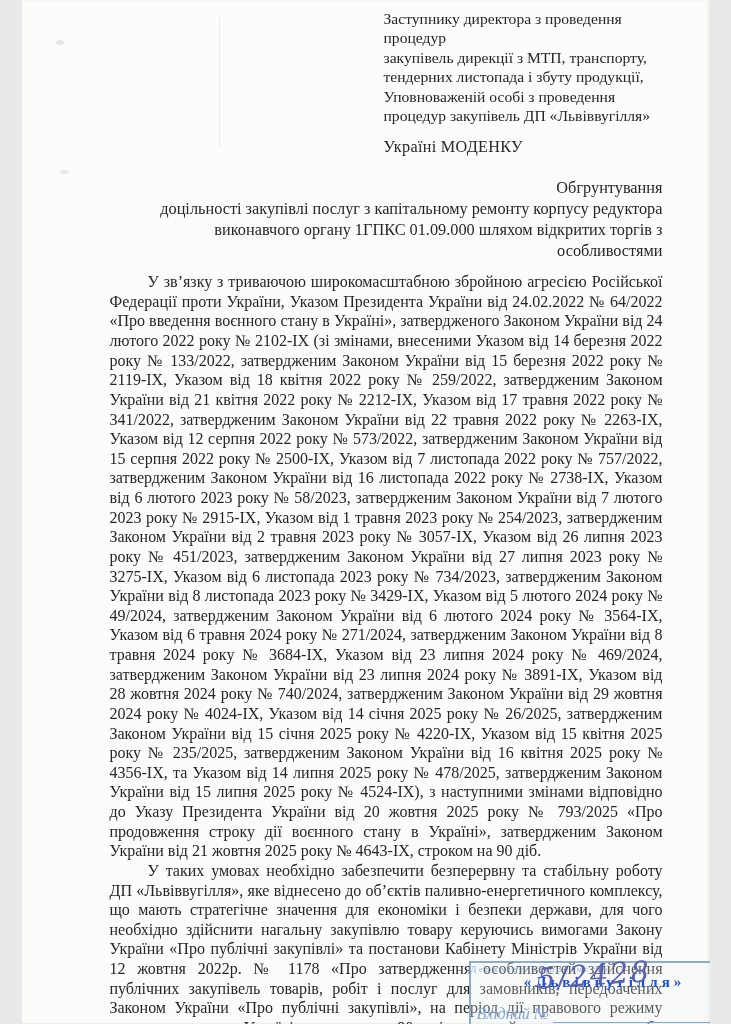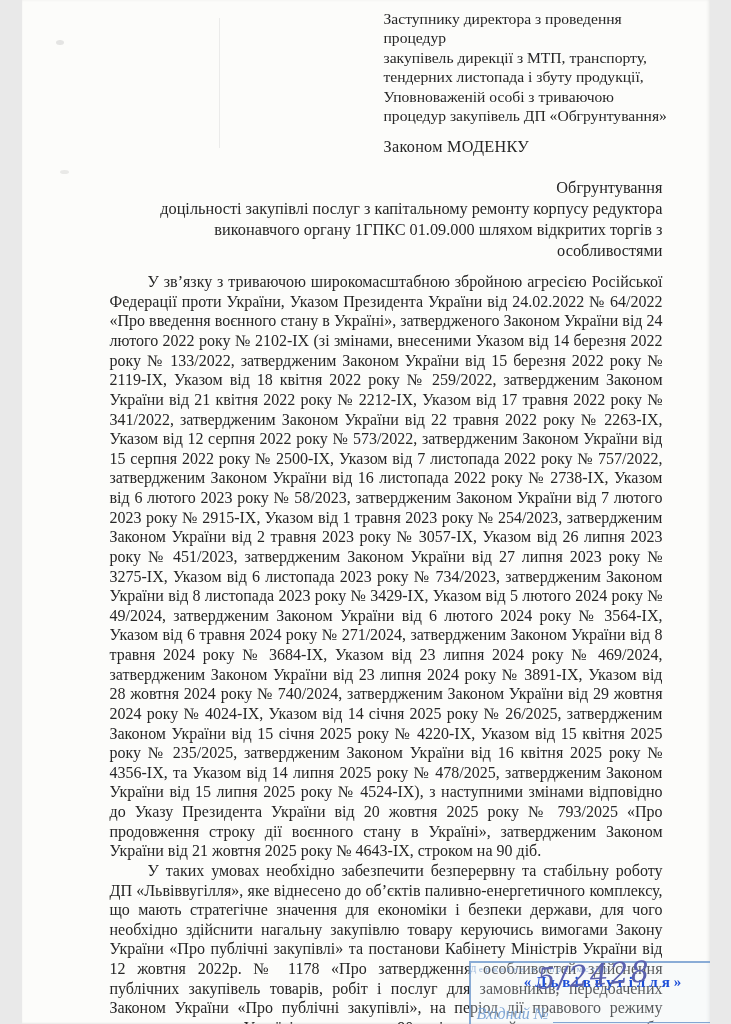--- a/index.html
+++ b/index.html
@@ -86,25 +86,25 @@
 
 <div class="page">
   <div class="crease"></div>
   <div class="speck s1"></div>
   <div class="speck s2"></div>
 
   <div class="recipient">
     <div>Заступнику директора з проведення процедур</div>
     <div>закупівель дирекції з МТП, транспорту,</div>
     <div>тендерних листопада і збуту продукції,</div>
-    <div>Уповноваженій особі з триваючою</div>
-    <div>процедур закупівель ДП «Обгрунтування»</div>
+    <div>Уповноваженій особі з проведення</div>
+    <div>процедур закупівель ДП «Львіввугілля»</div>
   </div>
 
-  <div class="addressee-name">Законом МОДЕНКУ</div>
+  <div class="addressee-name">Україні МОДЕНКУ</div>
 
   <div class="doc-title">
     <div>Обгрунтування</div>
     <div>доцільності закупівлі послуг з капітальному ремонту корпусу редуктора</div>
     <div>виконавчого органу 1ГПКС 01.09.000 шляхом відкритих торгів з особливостями</div>
   </div>
 
   <div class="body-text">
     <p>У зв’язку з триваючою широкомасштабною збройною агресією Російської Федерації проти України, Указом Президента України від 24.02.2022 № 64/2022 «Про введення воєнного стану в Україні», затвердженого Законом України від 24 лютого 2022 року № 2102-IX (зі змінами, внесеними Указом від 14 березня 2022 року № 133/2022, затвердженим Законом України від 15 березня 2022 року № 2119-IX, Указом від 18 квітня 2022 року № 259/2022, затвердженим Законом України від 21 квітня 2022 року № 2212-IX, Указом від 17 травня 2022 року № 341/2022, затвердженим Законом України від 22 травня 2022 року № 2263-IX, Указом від 12 серпня 2022 року № 573/2022, затвердженим Законом України від 15 серпня 2022 року № 2500-IX, Указом від 7 листопада 2022 року № 757/2022, затвердженим Законом України від 16 листопада 2022 року № 2738-IX, Указом від 6 лютого 2023 року № 58/2023, затвердженим Законом України від 7 лютого 2023 року № 2915-IX, Указом від 1 травня 2023 року № 254/2023, затвердженим Законом України від 2 травня 2023 року № 3057-IX, Указом від 26 липня 2023 року № 451/2023, затвердженим Законом України від 27 липня 2023 року № 3275-IX, Указом від 6 листопада 2023 року № 734/2023, затвердженим Законом України від 8 листопада 2023 року № 3429-IX, Указом від 5 лютого 2024 року № 49/2024, затвердженим Законом України від 6 лютого 2024 року № 3564-IX, Указом від 6 травня 2024 року № 271/2024, затвердженим Законом України від 8 травня 2024 року № 3684-IX, Указом від 23 липня 2024 року № 469/2024, затвердженим Законом України від 23 липня 2024 року № 3891-IX, Указом від 28 жовтня 2024 року № 740/2024, затвердженим Законом України від 29 жовтня 2024 року № 4024-IX, Указом від 14 січня 2025 року № 26/2025, затвердженим Законом України від 15 січня 2025 року № 4220-IX, Указом від 15 квітня 2025 року № 235/2025, затвердженим Законом України від 16 квітня 2025 року № 4356-IX, та Указом від 14 липня 2025 року № 478/2025, затвердженим Законом України від 15 липня 2025 року № 4524-IX), з наступними змінами відповідно до Указу Президента України від 20 жовтня 2025 року № 793/2025 «Про продовження строку дії воєнного стану в Україні», затвердженим Законом України від 21 жовтня 2025 року № 4643-IX, строком на 90 діб.</p>
     <p>У таких умовах необхідно забезпечити безперервну та стабільну роботу ДП «Львіввугілля», яке віднесено до об’єктів паливно-енергетичного комплексу, що мають стратегічне значення для економіки і безпеки держави, для чого необхідно здійснити нагальну закупівлю товару керуючись вимогами Закону України «Про публічні закупівлі» та постанови Кабінету Міністрів України від 12 жовтня 2022р. № 1178 «Про затвердження особливостей здійснення публічних закупівель товарів, робіт і послуг для замовників, передбачених Законом України «Про публічні закупівлі», на період дії правового режиму воєнного стану в Україні та протягом 90 днів з дня його припинення або скасування».</p>

